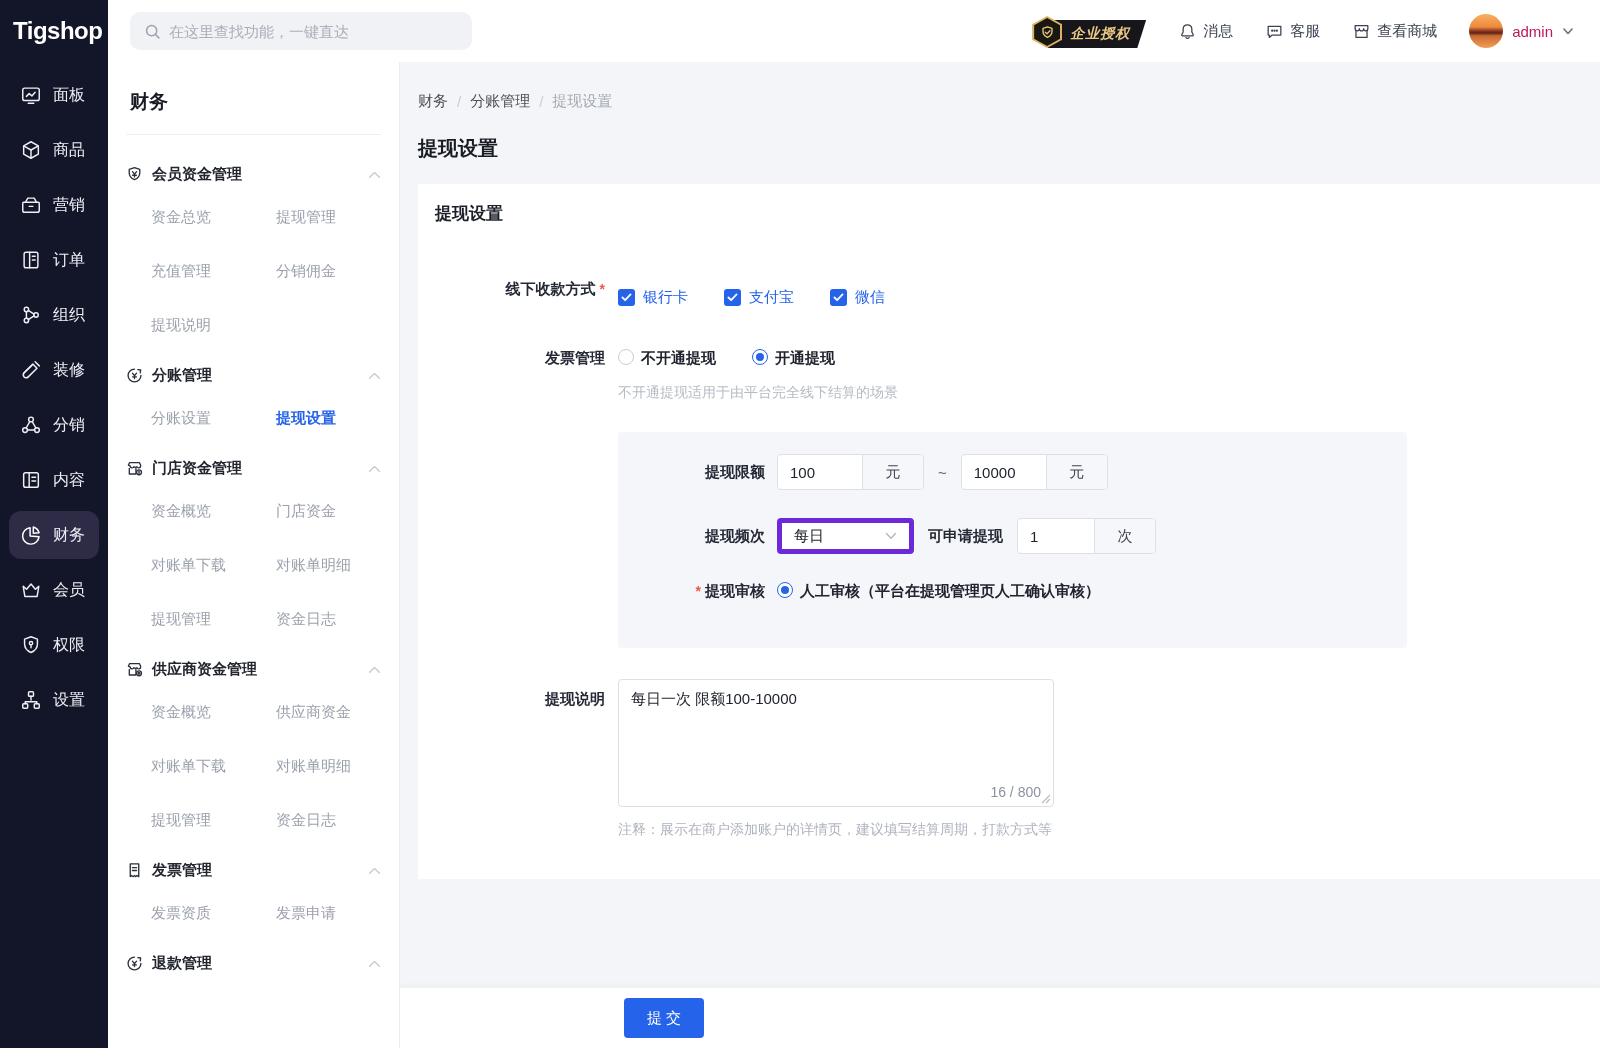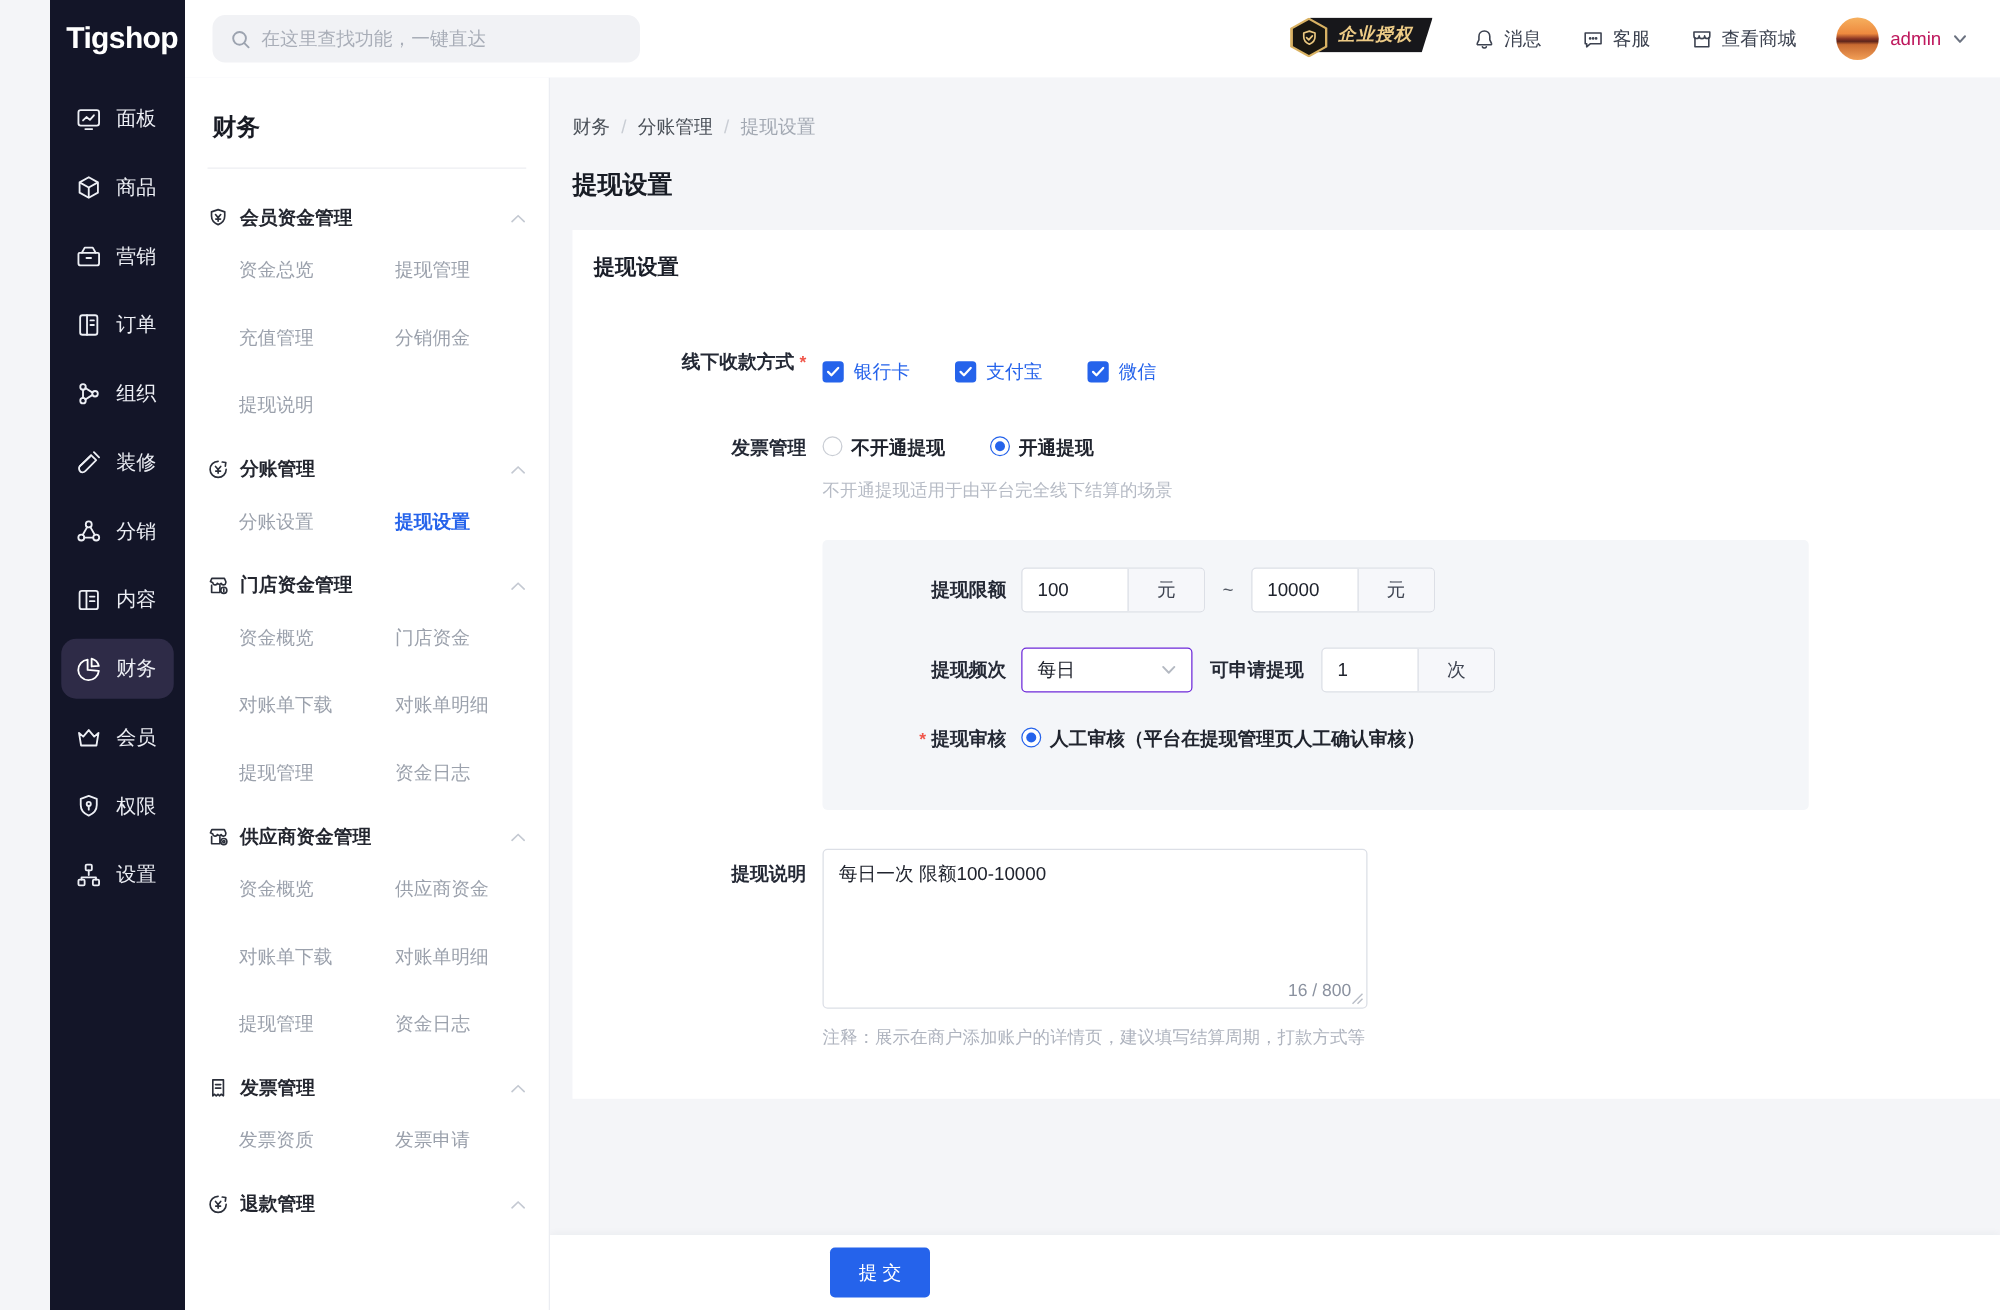--- a/index.html
+++ b/index.html
@@ -1,19 +1,19 @@
 <!DOCTYPE html>
 <html><head>
 <meta charset="utf-8">
 <style>
   * { margin:0; padding:0; box-sizing:border-box; }
   html,body { width:1600px; height:1048px; overflow:hidden; }
   body { font-family:"Liberation Sans","DejaVu Sans",sans-serif; background:#F4F5F8; color:#20242F; }
 
-  .app { display:flex; width:1600px; height:1048px;padding-left:40px; }
+  .app { display:flex; width:1600px; height:1048px; }
 
   
   .rail { width:108px; height:1048px; background:#131528; flex:0 0 108px; }
   .rail-logo { height:62px; display:flex; align-items:center; padding-left:13px;
                color:#FFFFFF; font-size:24px; font-weight:700; letter-spacing:-0.5px; }
   .rail-nav { padding-top:9px; }
   .rail-item { height:48px; margin:0 9px 7px; border-radius:12px; display:flex; align-items:center;
                gap:11px; padding-left:11px; color:#EDEFF5; font-size:16px; cursor:pointer; }
   .rail-item svg { width:22px; height:22px; flex:0 0 22px; }
   .rail-item.active { background:#2E2B47; }
@@ -22,21 +22,21 @@
   .right-col { flex:1; display:flex; flex-direction:column; height:1048px; }
 
   
   .header { height:62px; background:#fff; display:flex; align-items:center; padding:0 26px 0 22px; flex:0 0 62px; }
   .search { width:342px; height:38px; background:#F1F2F5; border-radius:10px; display:flex; align-items:center;
             padding:0 14px; gap:8px; }
   .search input { flex:1; border:none; outline:none; background:transparent; font-size:15px; color:#4A5058;
                   font-family:Liberation Sans, sans-serif; }
   .search input::placeholder { color:#A9AEB8; }
   .header-right { margin-left:auto; display:flex; align-items:center; gap:32px; }
-  .license { display:flex; align-items:flex-start; cursor:pointer; height:34px; }
+  .license { display:flex; align-items:flex-end; cursor:pointer; height:34px; }
   .license-hex { width:30px; height:32px; position:relative; z-index:2;
                  clip-path:polygon(50% 0,100% 26%,100% 74%,50% 100%,0 74%,0 26%);
                  background:#D9B263; display:flex; align-items:center; justify-content:center; }
   .license-hex-inner { width:26px; height:28px; clip-path:polygon(50% 0,100% 26%,100% 74%,50% 100%,0 74%,0 26%);
                  background:#191711; display:flex; align-items:center; justify-content:center; }
   .license-plate { margin-left:-14px; background:#17171B; color:#EDCB86; font-size:14px; font-weight:700;
                  font-style:italic; padding:5px 16px 5px 22px; clip-path:polygon(0 0,100% 0,91% 100%,0 100%);
                  letter-spacing:1px; }
   .h-action { display:flex; align-items:center; gap:6px; color:#3C4250; font-size:15px; cursor:pointer; }
   .h-action svg { width:19px; height:19px; }
@@ -98,21 +98,21 @@
   .prow + .prow { margin-top:28px; }
   .plabel { width:147px; flex:0 0 147px; text-align:right; font-size:15px; font-weight:600; color:#242935; }
   .pctrl { margin-left:12px; display:flex; align-items:center; }
   .input-group { display:flex; height:36px; border:1px solid #DCDFE6; border-radius:4px; overflow:hidden; background:#fff; }
   .ig-input { width:84px; border:none; outline:none; padding:0 0 0 12px; font-size:15px; color:#20242E;
               font-family:inherit; background:transparent; }
   .ig-input.narrow { width:76px; }
   .ig-addon { width:61px; background:#F6F7FA; border-left:1px solid #DCDFE6; display:flex; align-items:center;
               justify-content:center; font-size:15px; color:#3F4552; }
   .tilde { margin:0 14px; color:#555B66; font-size:15px; }
-  .select { width:137px; height:36px; border:1px solid #6d28d9; border-radius:4px; background:#fff; display:flex;
+  .select { width:137px; height:36px; border:5px solid #6d28d9; border-radius:4px; background:#fff; display:flex;
             align-items:center; justify-content:space-between; padding:0 12px; cursor:pointer; }
   .select-value { font-size:15px; color:#20242E; }
   .inline-label { margin:0 14px; font-size:15px; font-weight:600; color:#242935; }
   .review-row { margin-top:36px; }
 
   .row-textarea { margin-top:31px; align-items:flex-start; }
   .row-textarea .flabel { padding-top:11px; }
   .ta-wrap { position:relative; width:436px; height:128px; border:1px solid #DCDFE6; border-radius:4px; background:#fff; }
   .ta-wrap textarea { width:100%; height:100%; border:none; outline:none; resize:none; padding:10px 12px;
                       font-size:15px; color:#20242E; font-family:inherit; background:transparent; }

